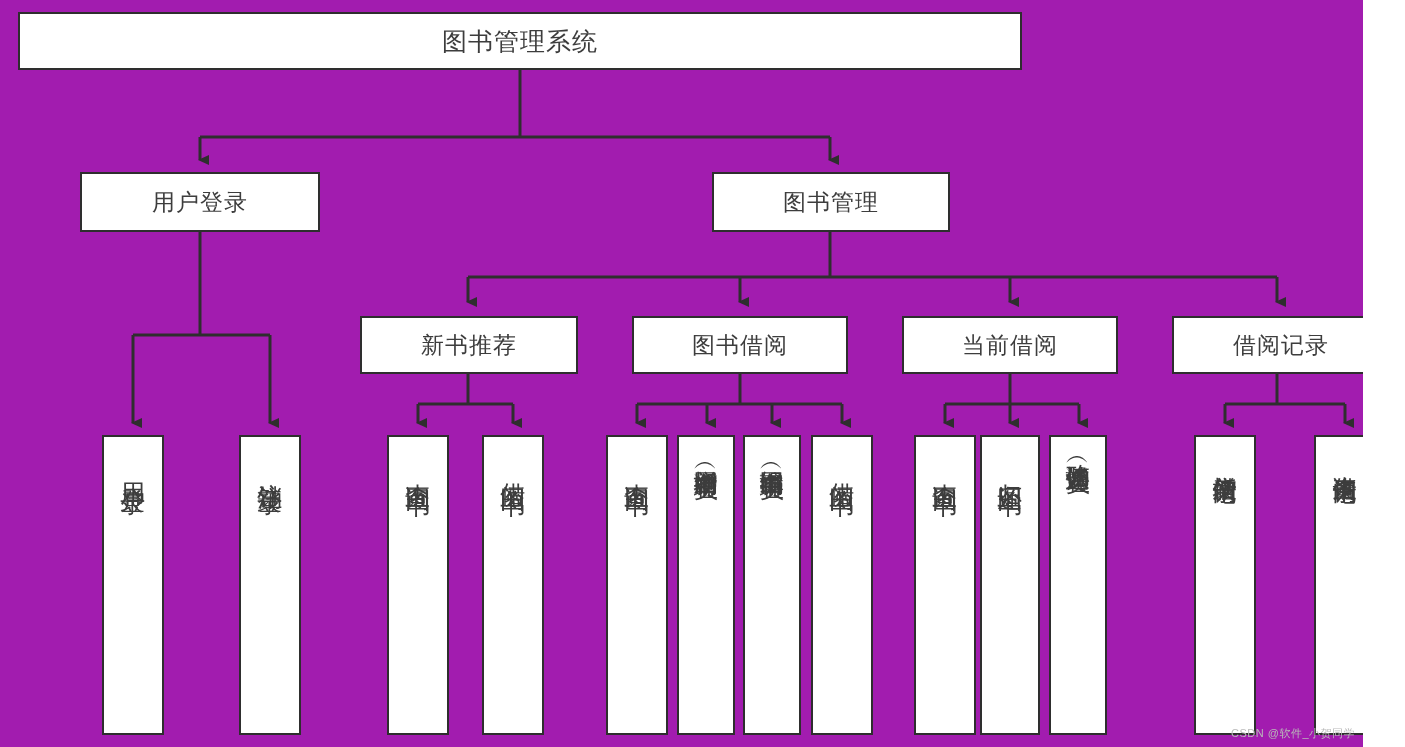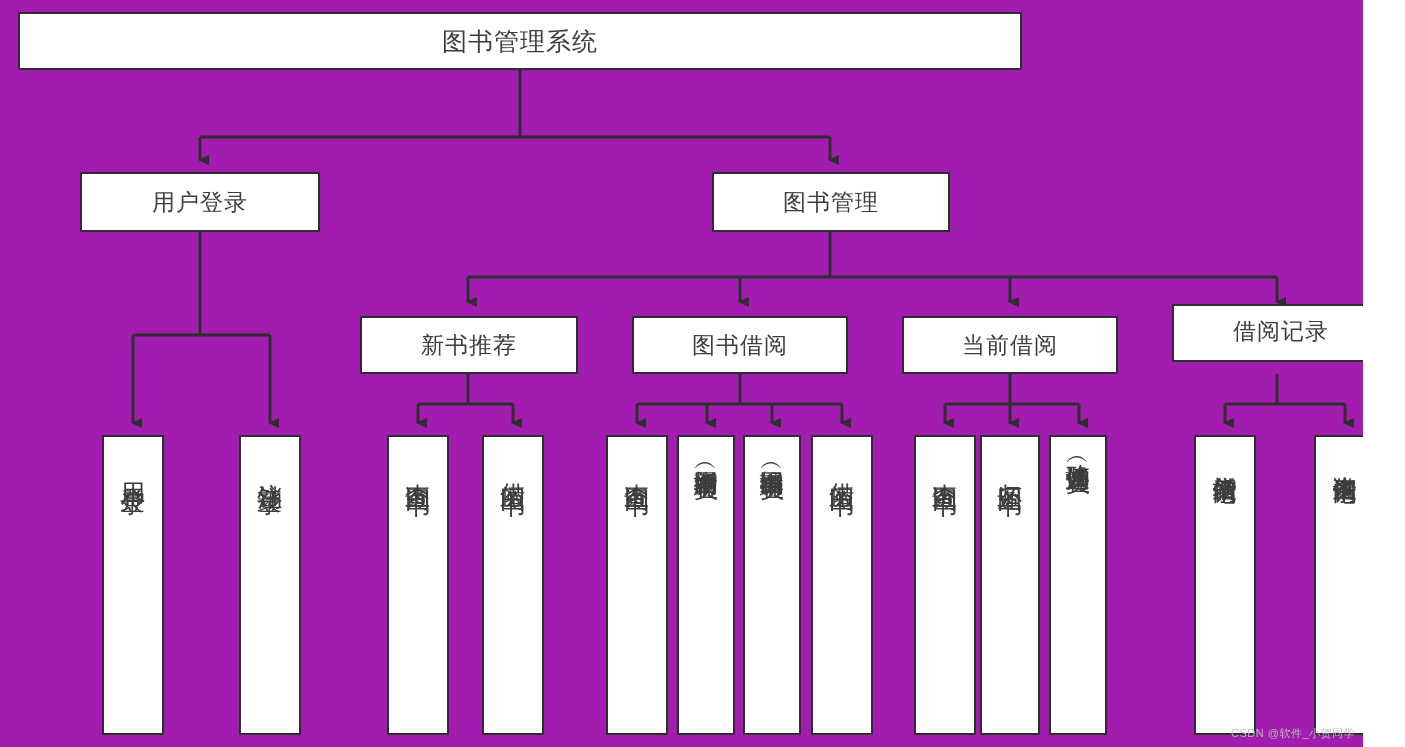--- a/index.html
+++ b/index.html
@@ -143,21 +143,21 @@
 
   <div class="node h" style="left:712px; top:172px; width:238px; height:60px;">
     <span class="lbl">图书管理</span>
   </div>
   <div class="node h" style="left:632px; top:316px; width:216px; height:58px;">
     <span class="lbl">图书借阅</span>
   </div>
   <div class="node h" style="left:902px; top:316px; width:216px; height:58px;justify-content:center;">
     <span class="lbl">当前借阅</span>
   </div>
-  <div class="node h" style="left:1172px; top:304px; width:218px; height:58px;font-family:Liberation Mono, monospace;">
+  <div class="node h" style="left:1172px; top:316px; width:218px; height:58px;">
     <span class="lbl">借阅记录</span>
   </div>
 
   <div class="node v" style="left:102px; top:435px; width:62px; height:300px;">
     <span class="lbl">用户登录</span>
   </div>
   <div class="node v" style="left:239px; top:435px; width:62px; height:300px;">
     <span class="lbl">注销登录</span>
   </div>
 

